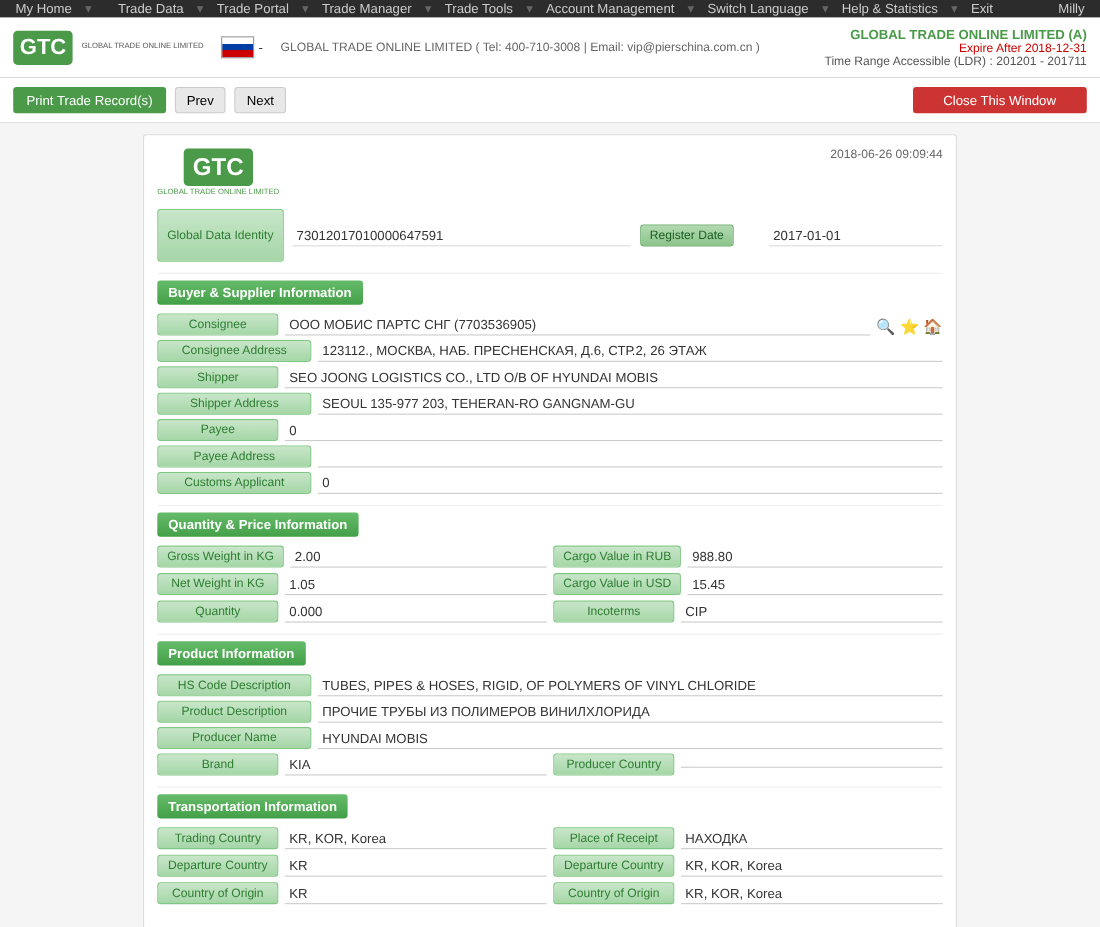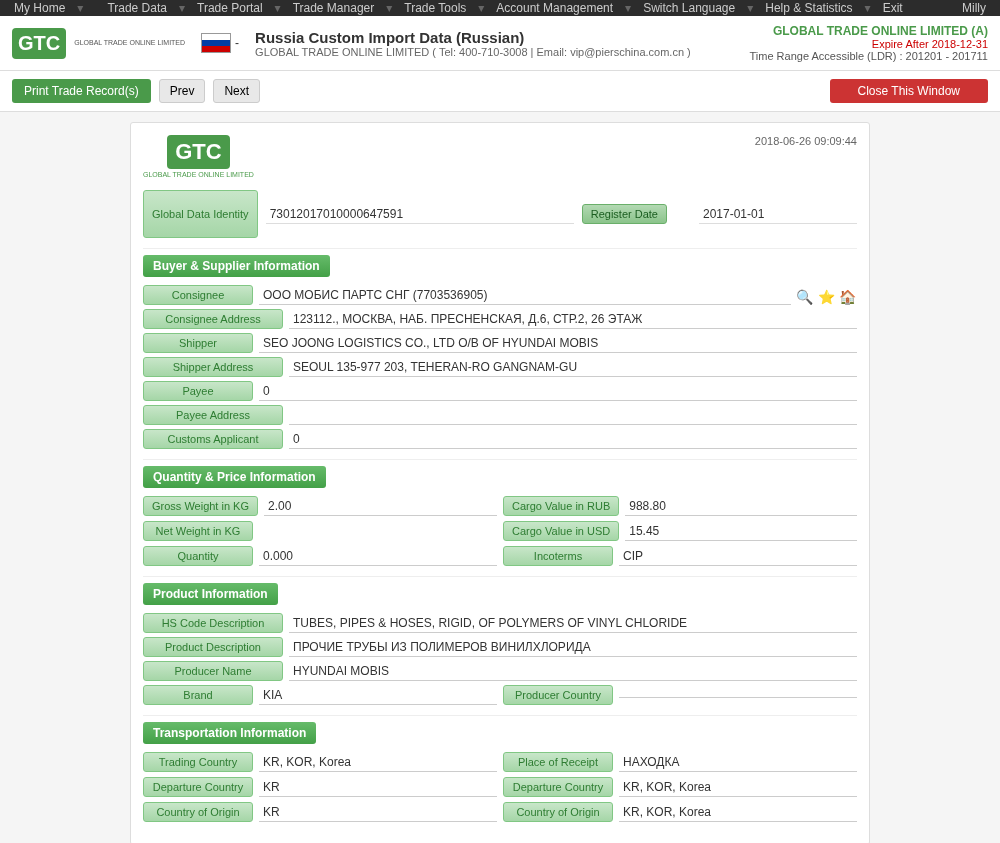--- a/index.html
+++ b/index.html
@@ -249,21 +249,20 @@
     <div class="logo-box">
       <span class="logo-gtc">GTC</span>
     </div>
     <div style="font-size:7px;color:#555;line-height:1.3;">GLOBAL TRADE ONLINE LIMITED</div>
   </div>
   <div class="flag-area">
     <div class="flag" style="background:linear-gradient(to bottom,white 33%,#003DA5 33%,#003DA5 66%,#CC0000 66%);"></div>
     <span> - </span>
   </div>
   <div class="header-title">
-    <div class="main-title">Russia Custom Import Data (Russian)</div>
     <div class="sub-title">GLOBAL TRADE ONLINE LIMITED ( Tel: 400-710-3008 | Email: vip@pierschina.com.cn )</div>
   </div>
   <div class="header-right">
     <div class="company">GLOBAL TRADE ONLINE LIMITED (A)</div>
     <div class="expire">Expire After 2018-12-31</div>
     <div class="time-range">Time Range Accessible (LDR) : 201201 - 201711</div>
   </div>
 </div>
 
 <div class="toolbar">
@@ -344,20 +343,21 @@
           <span class="val">2.00</span>
         </div>
         <div class="field-half">
           <div class="lbl">Cargo Value in RUB</div>
           <span class="val">988.80</span>
         </div>
       </div>
       <div class="field-row-double">
         <div class="field-half">
           <div class="lbl">Net Weight in KG</div>
+          <span class="val">1.05</span>
         </div>
         <div class="field-half">
           <div class="lbl">Cargo Value in USD</div>
           <span class="val">15.45</span>
         </div>
       </div>
       <div class="field-row-double">
         <div class="field-half">
           <div class="lbl">Quantity</div>
           <span class="val">0.000</span>

